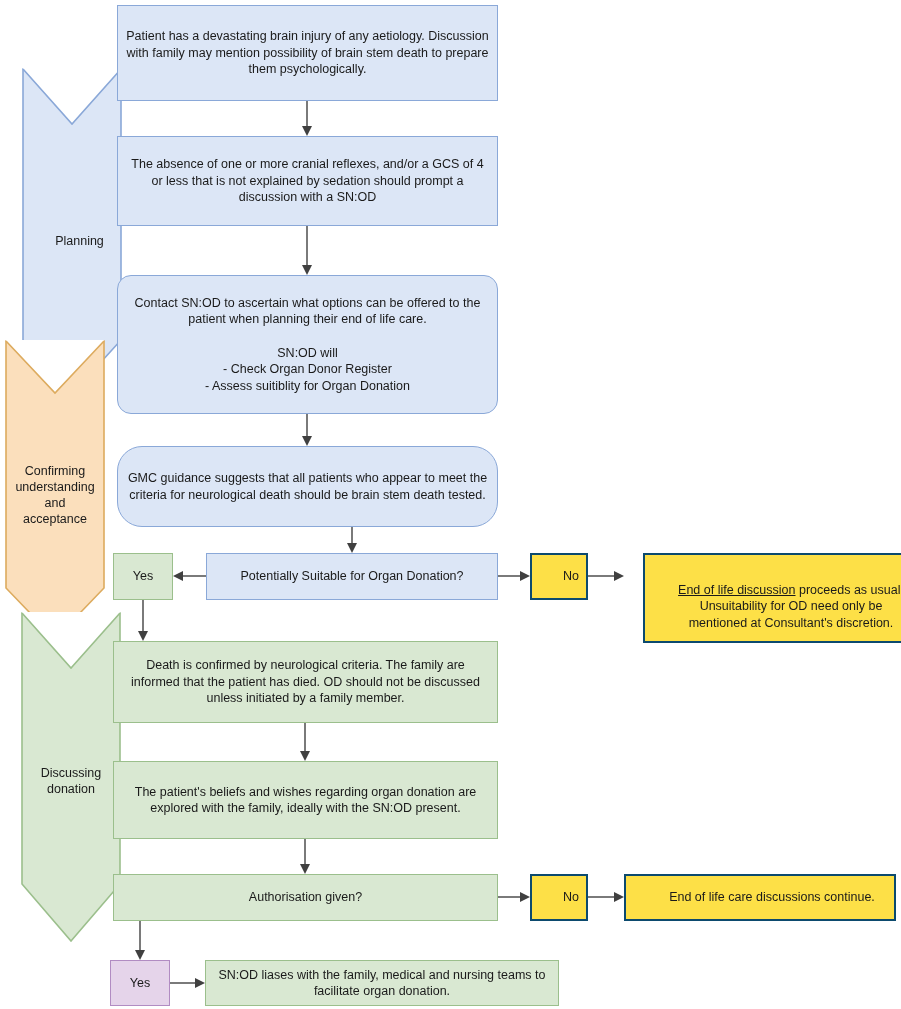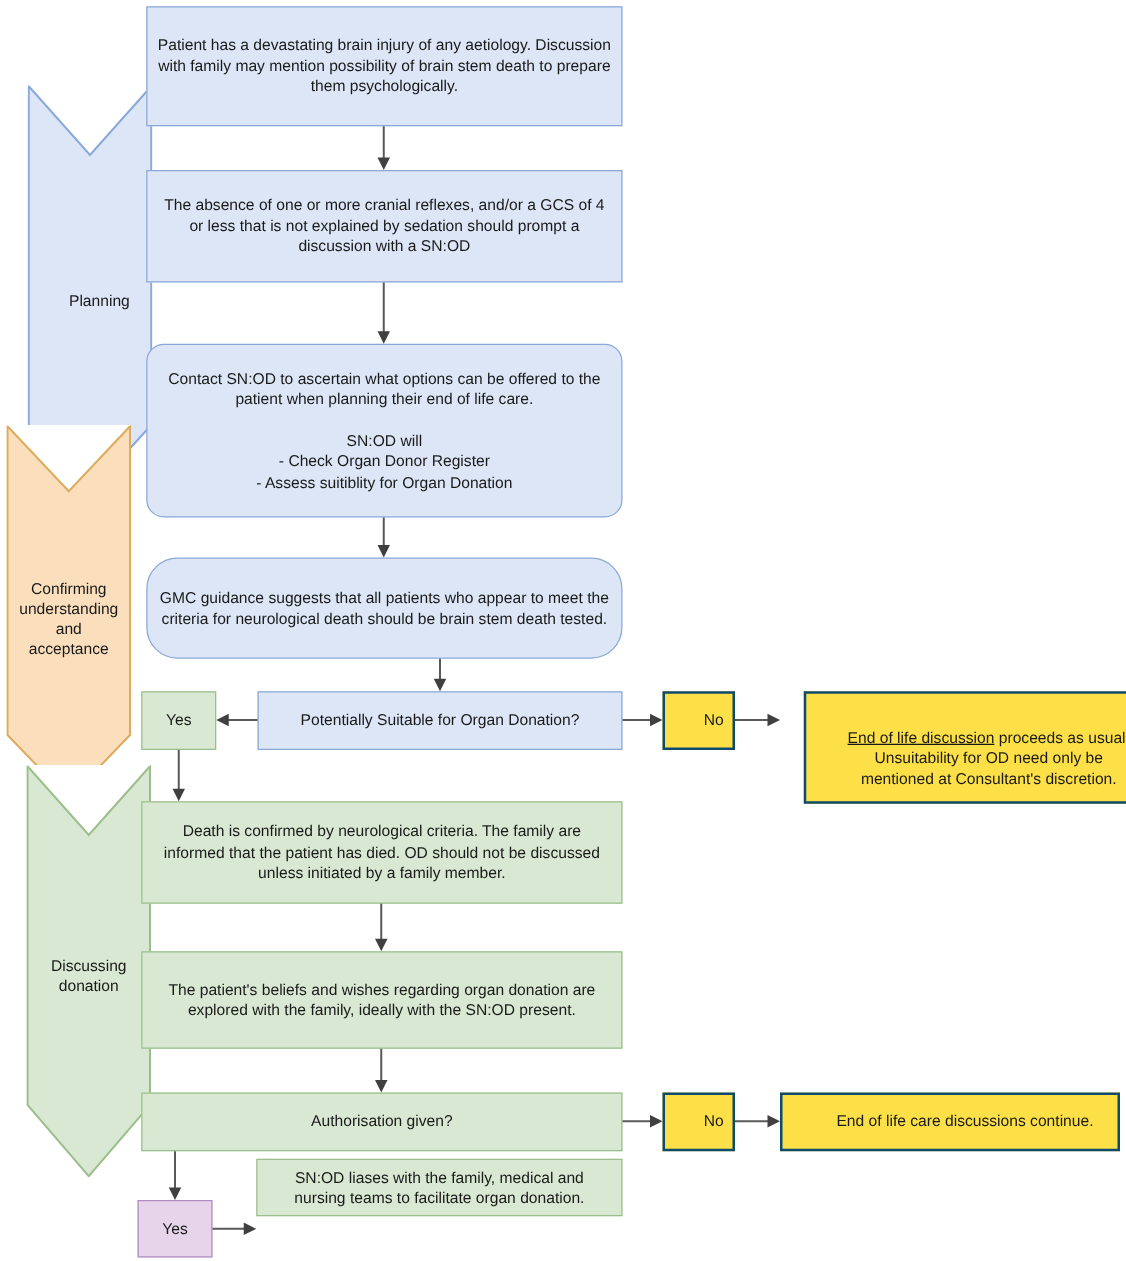--- a/index.html
+++ b/index.html
@@ -153,21 +153,21 @@
   <div class="node green" style="left:113px; top:761px; width:385px; height:78px;">The patient's beliefs and wishes regarding organ donation are explored with the family, ideally with the SN:OD present.</div>
 
   <div class="node green" style="left:113px; top:874px; width:385px; height:47px;">Authorisation given?</div>
 
   <div class="node yellow" style="left:530px; top:874px; width:58px; height:47px;">No</div>
 
   <div class="node yellow" style="left:624px; top:874px; width:272px; height:47px;">End of life care discussions continue.</div>
 
   <div class="node purple" style="left:110px; top:960px; width:60px; height:46px;">Yes</div>
 
-  <div class="node green" style="left:205px; top:927px; width:293px; height:46px;">SN:OD liases with the family, medical and nursing teams to facilitate organ donation.</div>
+  <div class="node green" style="left:205px; top:960px; width:354px; height:46px;">SN:OD liases with the family, medical and nursing teams to facilitate organ donation.</div>
 
   <svg class="edge" style="left:0; top:0; width:901px; height:1009px;">
 
     <line x1="307" y1="101" x2="307" y2="128"></line>
     <polygon class="head" points="307,136 302,126 312,126"></polygon>
 
     <line x1="307" y1="226" x2="307" y2="267"></line>
     <polygon class="head" points="307,275 302,265 312,265"></polygon>
 
     <line x1="307" y1="414" x2="307" y2="438"></line>

